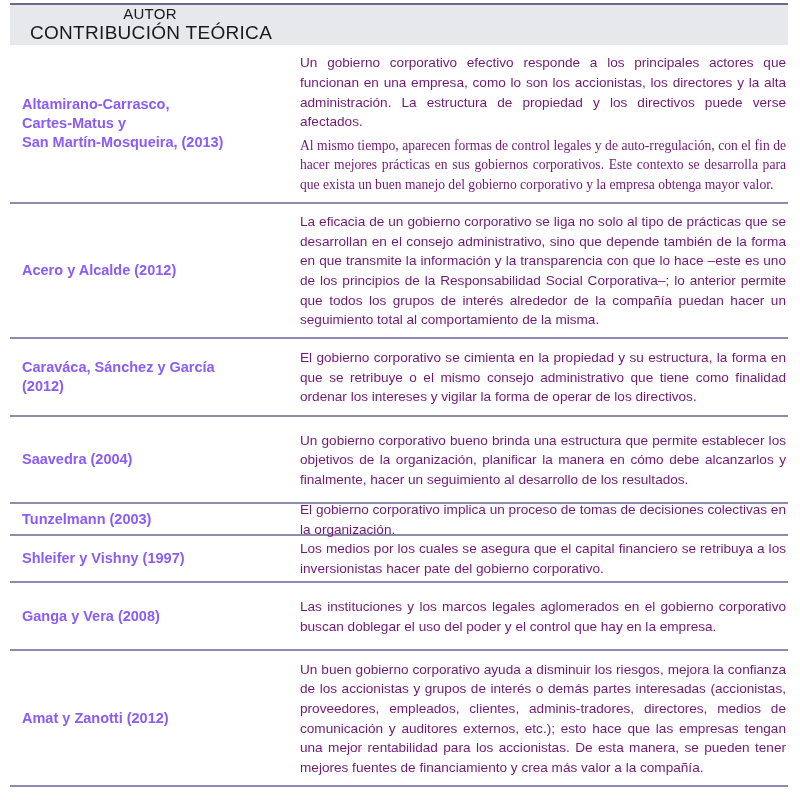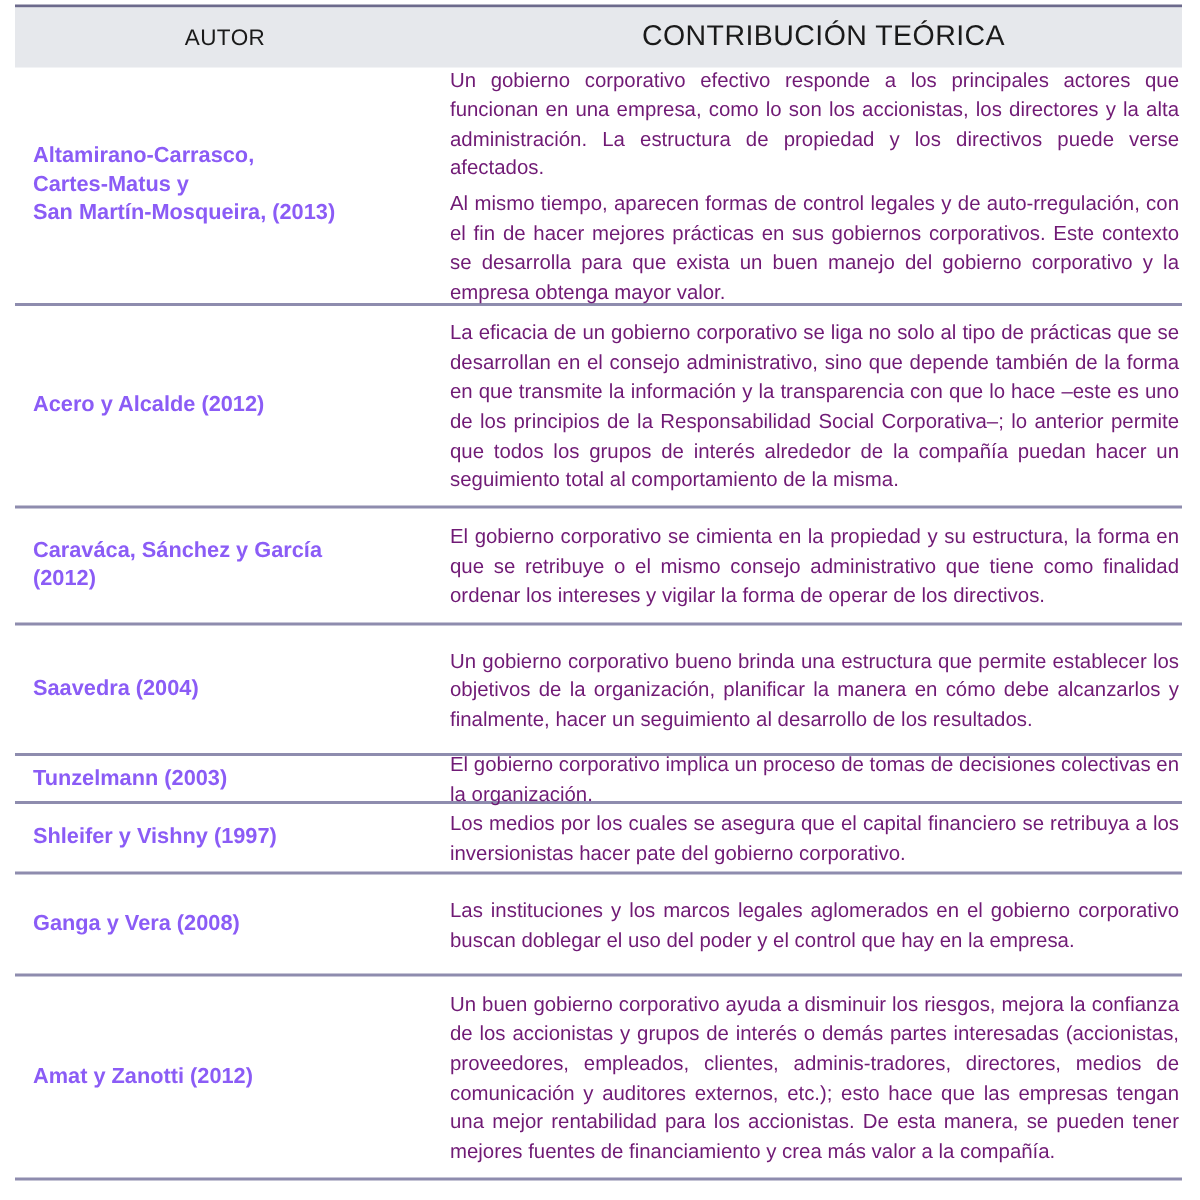--- a/index.html
+++ b/index.html
@@ -19,22 +19,23 @@
       position: absolute;
       left: 10px;
       top: 3px;
       width: 778px;
       border-top: 2px solid #6c6a8c;
     }
     .header {
       display: flex;
       height: 40px;
       background: #e6e8ec;
-      align-items: center;
+      align-items: flex-start;
       border-bottom: 0;
+      flex-direction: column;
     }
     .header .h-author {
       width: 280px;
       text-align: center;
       font-size: 15px;
       letter-spacing: 0.3px;
       color: #1a1a1a;
     }
     .header .h-contrib {
       flex: 1;
@@ -66,20 +67,21 @@
       font-size: 13.6px;
       line-height: 19.6px;
       text-align: justify;
       color: #701a75;
     }
     .contrib p {
       margin: 0;
     }
     .contrib p + p {
       margin-top: 4px;
+      font-family: Liberation Serif, serif;
     }
     .author span { display: block; }
   </style>
 </head>
 <body>
 
 <div class="table">
   <div class="header">
     <div class="h-author">AUTOR</div>
     <div class="h-contrib">CONTRIBUCIÓN TEÓRICA</div>

